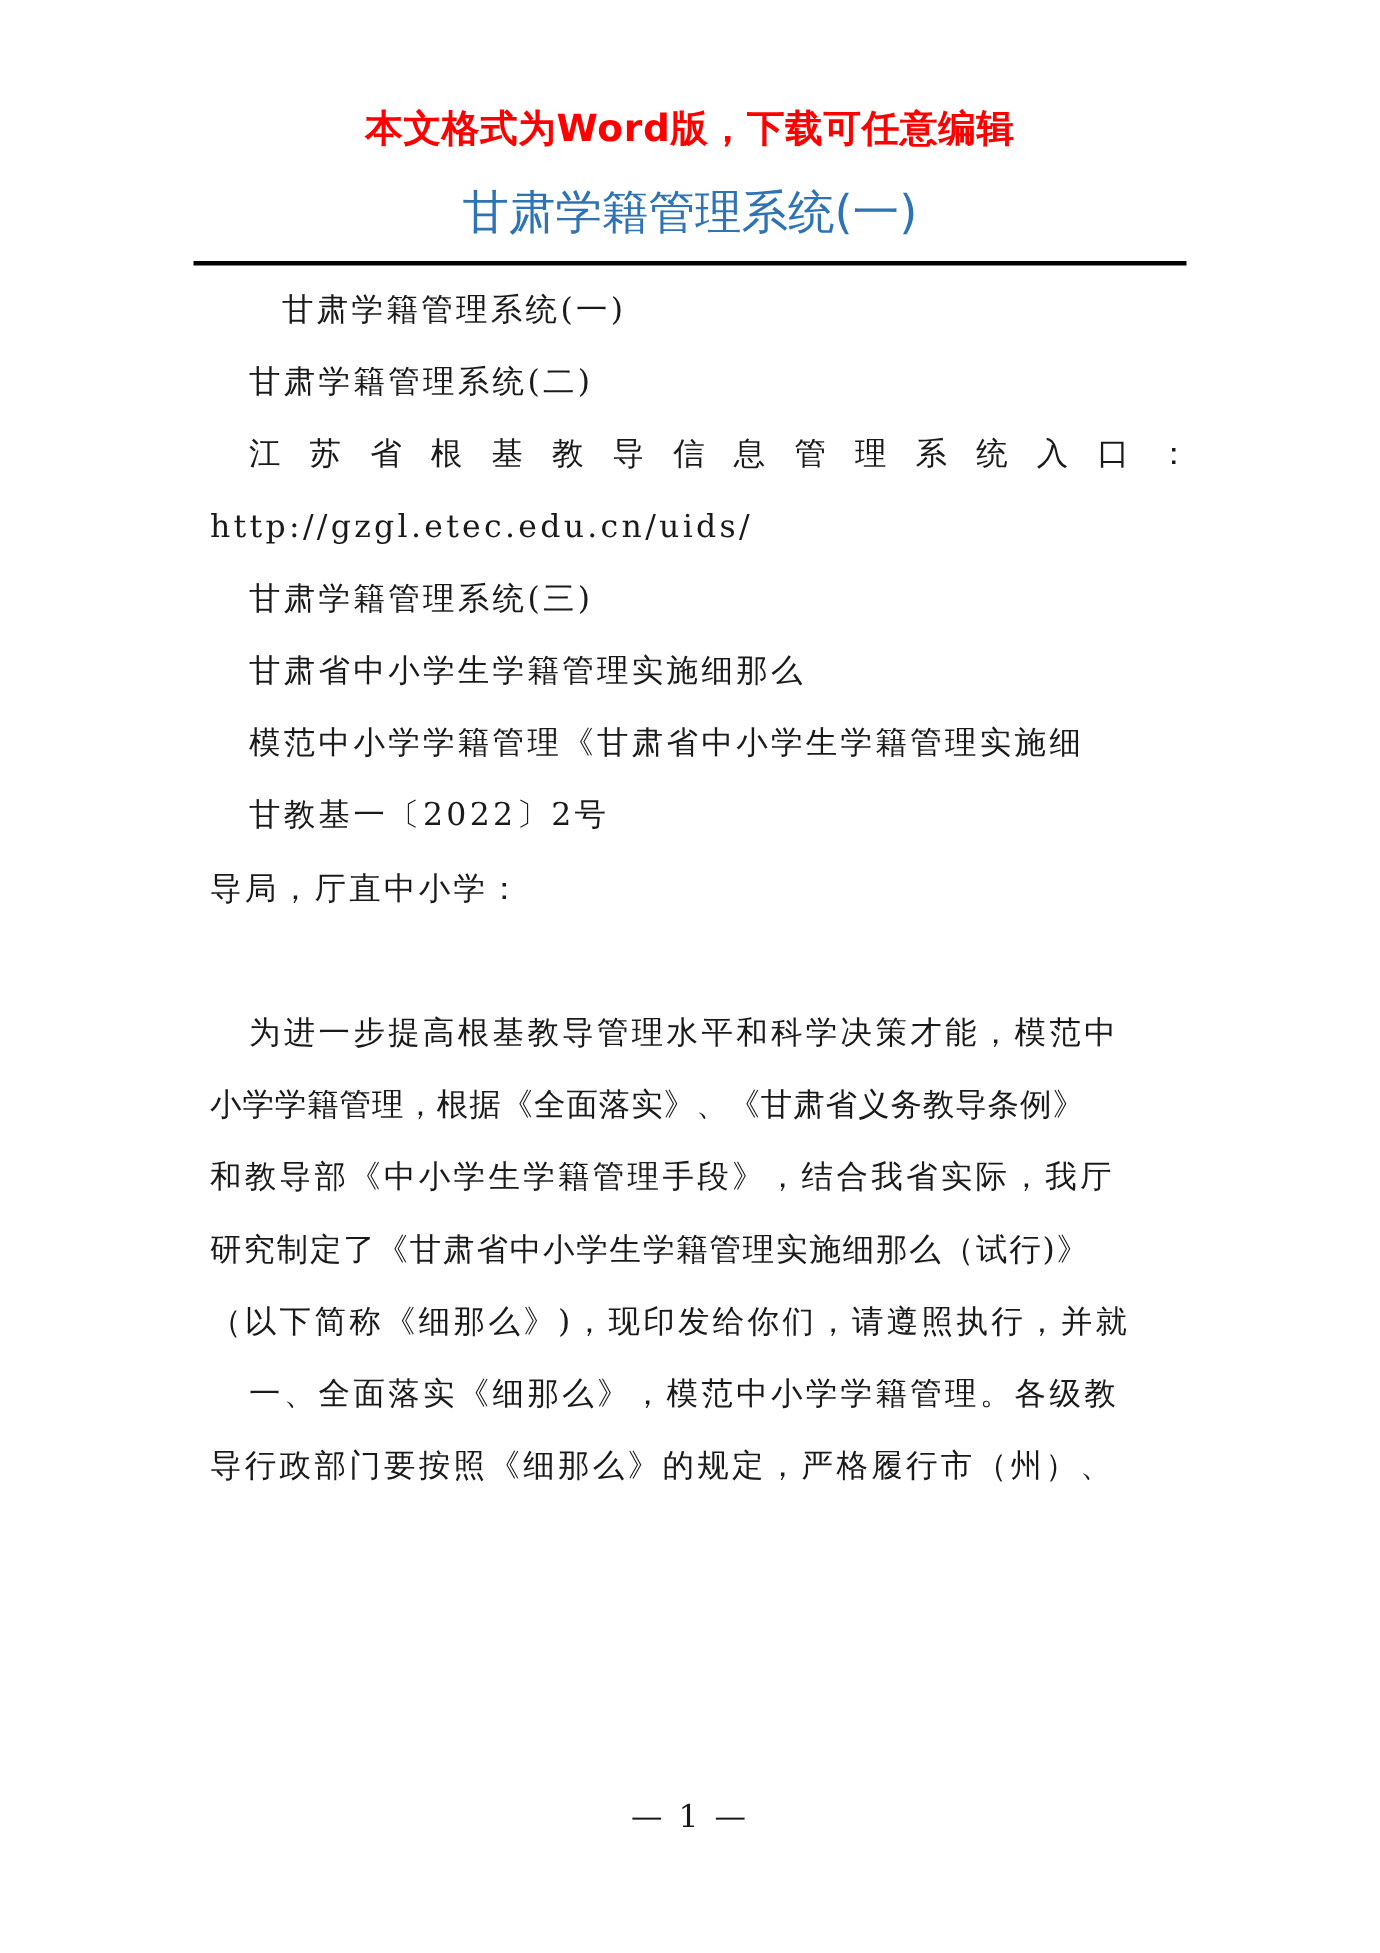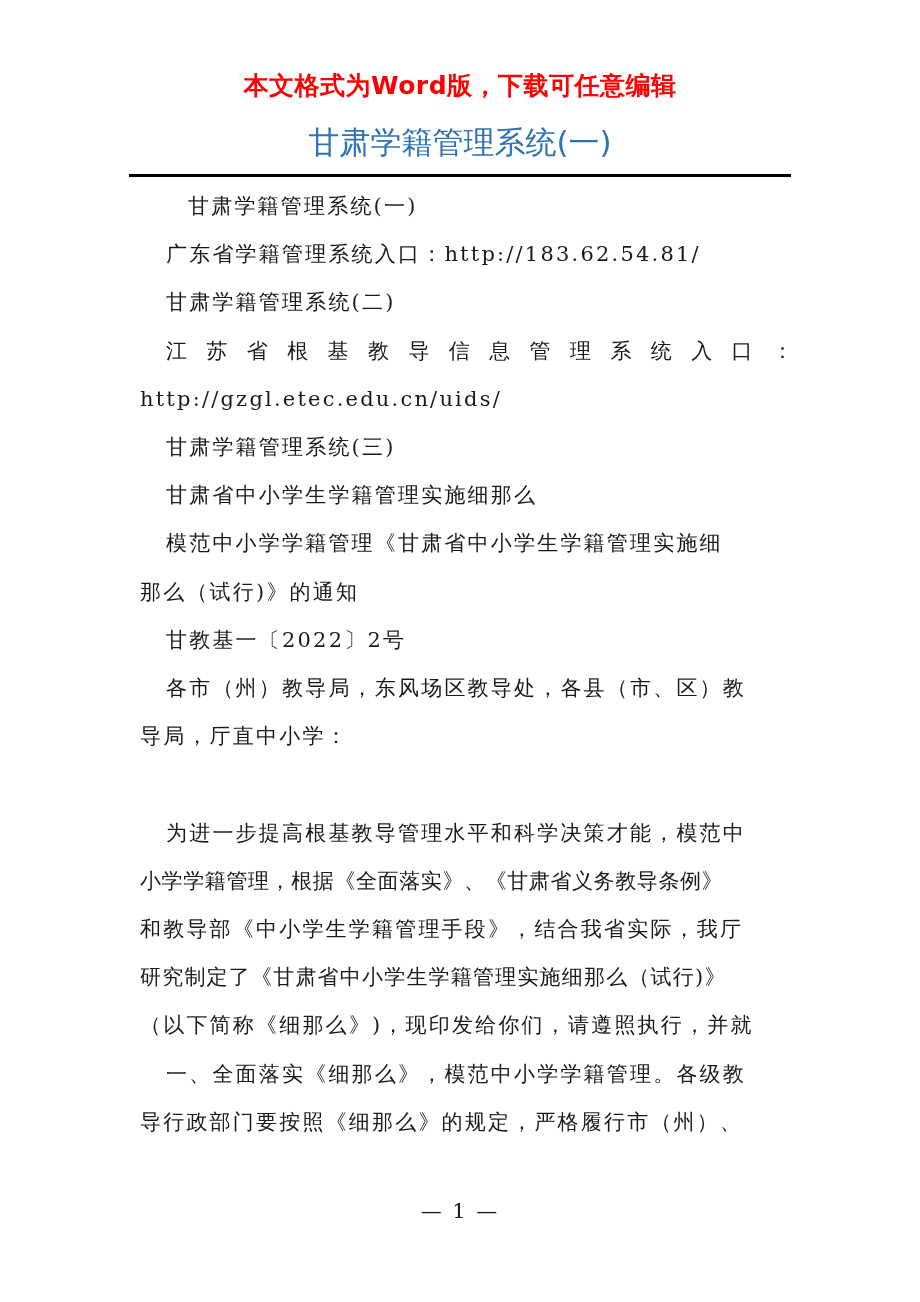--- a/index.html
+++ b/index.html
@@ -95,30 +95,27 @@
   </div>
 
   <div class="title" style="color:#2E74B5;">
     <span>甘肃学籍管理系统(一)</span>
   </div>
 
   <div class="rule"></div>
 
   <div class="body-text">
     <p class="para indent2">甘肃学籍管理系统(一)</p>
-    <p class="para indent">广东省学籍管理系统入口：http://183.62.54.81/</p>
     <p class="para indent">甘肃学籍管理系统(二)</p>
     <p class="para indent spread">江苏省根基教导信息管理系统入口：</p>
     <p class="para">http://gzgl.etec.edu.cn/uids/</p>
     <p class="para indent">甘肃学籍管理系统(三)</p>
     <p class="para indent">甘肃省中小学生学籍管理实施细那么</p>
     <p class="para indent">模范中小学学籍管理《甘肃省中小学生学籍管理实施细</p>
-    <p class="para">那么（试行)》的通知</p>
     <p class="para indent">甘教基一〔2022〕2号</p>
-    <p class="para indent">各市（州）教导局，东风场区教导处，各县（市、区）教</p>
     <p class="para">导局，厅直中小学：</p>
     <div class="blank"></div>
     <p class="para indent">为进一步提高根基教导管理水平和科学决策才能，模范中</p>
     <p class="para" style="letter-spacing:0.6px;">小学学籍管理，根据《全面落实》、《甘肃省义务教导条例》</p>
     <p class="para">和教导部《中小学生学籍管理手段》，结合我省实际，我厅</p>
     <p class="para" style="letter-spacing:1.2px;">研究制定了《甘肃省中小学生学籍管理实施细那么（试行)》</p>
     <p class="para">（以下简称《细那么》)，现印发给你们，请遵照执行，并就</p>
     <p class="para indent">一、全面落实《细那么》，模范中小学学籍管理。各级教</p>
     <p class="para">导行政部门要按照《细那么》的规定，严格履行市（州）、</p>
   </div>

